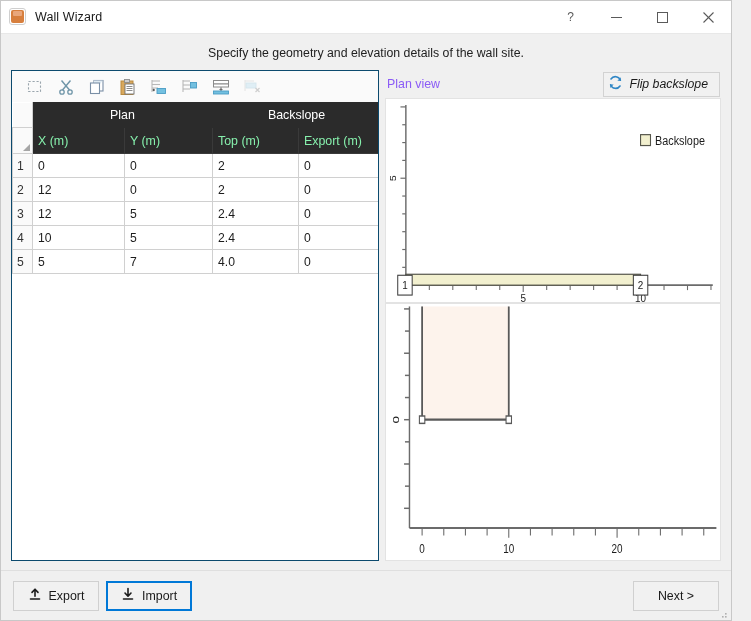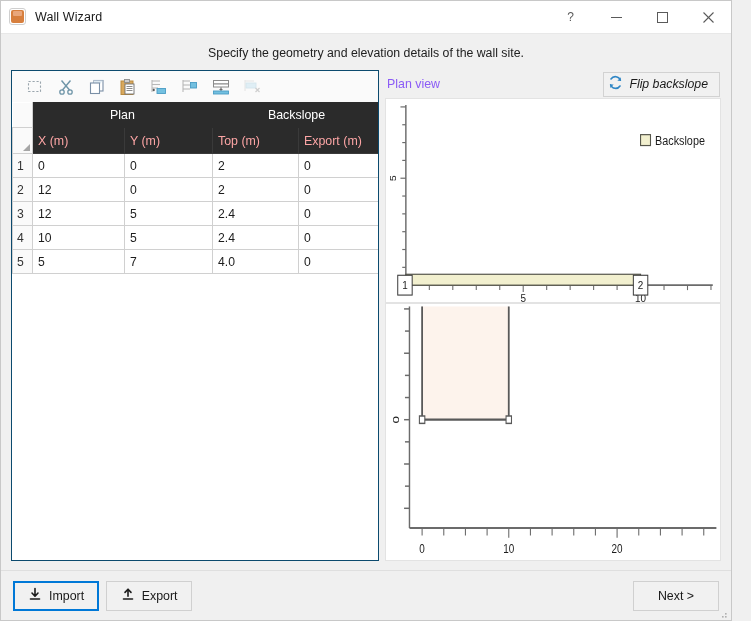--- a/index.html
+++ b/index.html
@@ -100,21 +100,21 @@
     font-size: 12.2px; font-weight: 400; text-align: left;
     border: 1px solid #d0d0d0;
     height: 24px; padding: 0 5px;
     color: #1c1c1c; overflow: hidden; white-space: nowrap;
   }
   table.grid th.grp {
     background: #2b2b2b; color: #fff; text-align: center;
     height: 25px; border-color: #2b2b2b; font-size: 12.4px;
   }
   table.grid th.col {
-    background: #2b2b2b; color: #fca5a5; height: 26px;
+    background: #2b2b2b; color: #86efac; height: 26px;
     border-color: #3a3a3a; font-size: 12.4px;
   }
   table.grid th.corner-top {
     background: #fafafa; border: none; border-right: 1px solid #d0d0d0;
   }
   table.grid th.corner {
     background: #fafafa; width: 20px; padding: 0;
     border: 1px solid #d0d0d0; position: relative;
   }
   table.grid th.corner i {
@@ -467,37 +467,37 @@
           <line x1="136" y1="2" x2="136" y2="94" stroke="#595959" stroke-width="2"></line>
           <line x1="40" y1="94" x2="136" y2="94" stroke="#595959" stroke-width="1.8"></line>
           <rect x="37" y="91" width="6" height="6" fill="#ffffff" stroke="#595959" stroke-width="1.2"></rect>
           <rect x="133" y="91" width="6" height="6" fill="#ffffff" stroke="#595959" stroke-width="1.2"></rect>
         </svg>
       </div>
     </div>
   </div>
 
   <div class="footer">
+    <div class="btn">
+      <span>
+        <svg width="14" height="14" viewBox="0 0 14 14">
+          <path d="M7 9.2 L7 2.2 M4 5.4 L7 2.2 L10 5.4" fill="none" stroke="#1c1c1c" stroke-width="1.6" stroke-linecap="round" stroke-linejoin="round"></path>
+          <line x1="2.5" y1="12" x2="11.5" y2="12" stroke="#1c1c1c" stroke-width="1.6" stroke-linecap="round"></line>
+        </svg>
+      </span>
+      <span>Export</span>
+    </div>
     <div class="btn focused">
       <span>
         <svg width="14" height="14" viewBox="0 0 14 14">
           <path d="M7 1.5 L7 8.5 M4 6 L7 9.2 L10 6" fill="none" stroke="#1c1c1c" stroke-width="1.6" stroke-linecap="round" stroke-linejoin="round"></path>
           <line x1="2.5" y1="12" x2="11.5" y2="12" stroke="#1c1c1c" stroke-width="1.6" stroke-linecap="round"></line>
         </svg>
       </span>
       <span>Import</span>
-    </div>
-    <div class="btn">
-      <span>
-        <svg width="14" height="14" viewBox="0 0 14 14">
-          <path d="M7 9.2 L7 2.2 M4 5.4 L7 2.2 L10 5.4" fill="none" stroke="#1c1c1c" stroke-width="1.6" stroke-linecap="round" stroke-linejoin="round"></path>
-          <line x1="2.5" y1="12" x2="11.5" y2="12" stroke="#1c1c1c" stroke-width="1.6" stroke-linecap="round"></line>
-        </svg>
-      </span>
-      <span>Export</span>
     </div>
 
     <div class="spacer"></div>
 
     <div class="btn">
       <span>Next &gt;</span>
     </div>
   </div>
 
   <div class="grip">

